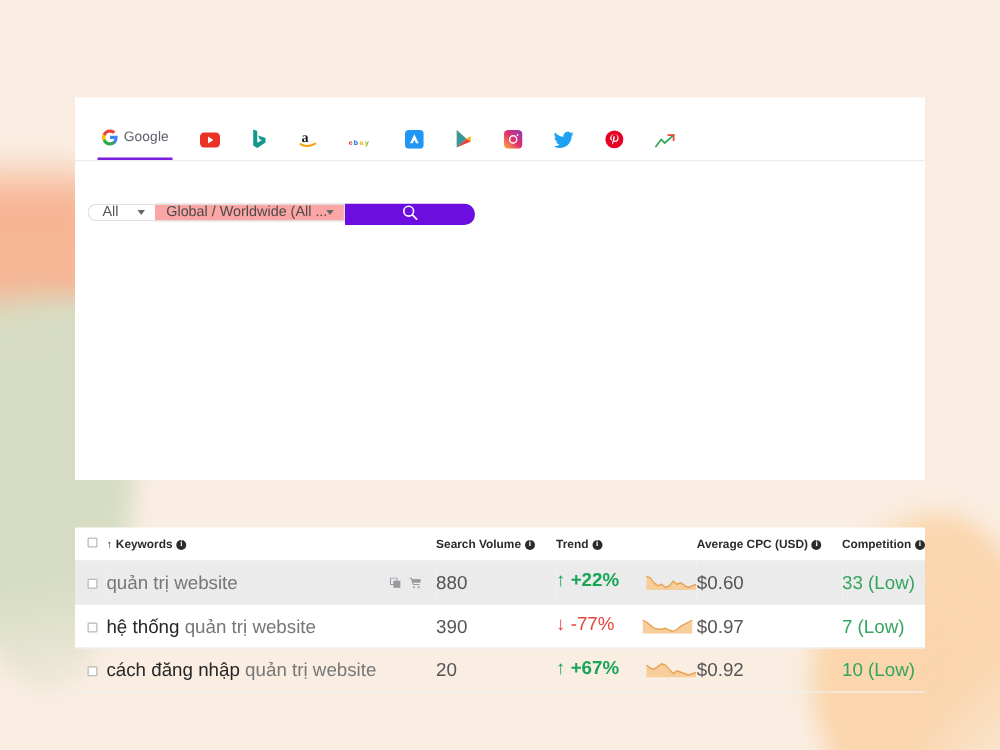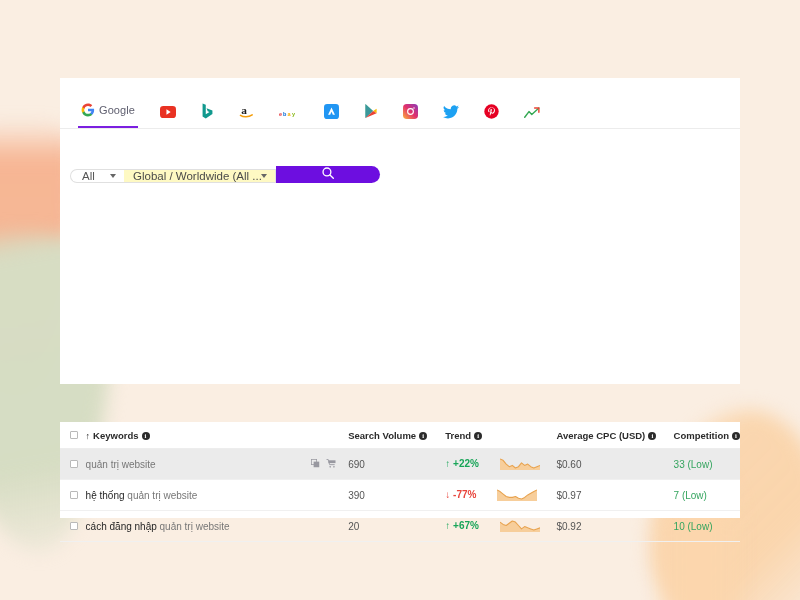--- a/index.html
+++ b/index.html
@@ -91,22 +91,22 @@
   }
   .engine.active { border-bottom: 2px solid #7b1fe0; }
   .engine-label {
     font-size: 11px; color: #5e5e6e; letter-spacing: .1px;
   }
   .engine svg { display: block; }
 
   
   .search-row {
     display: flex;
-    align-items: flex-end;
-    margin: 22px auto 0;
+    align-items: flex-start;
+    margin: 34px auto 0;
     width: 660px;
     height: 32px;
   }
   .sel-all {
     width: 54px;
     border: 1px solid #e0e0e0;
     border-right: none;
     border-radius: 16px 0 0 16px;
     display: flex; align-items: center;
     padding-left: 11px;
@@ -133,21 +133,21 @@
     outline: none;
     font-family: "Liberation Sans", sans-serif;
   }
   .kw-input::placeholder { color: #9b9b9b; }
   .sel-box {
     border: 1px solid #e0e0e0;
     border-left: none;
     display: flex; align-items: center;
     padding-left: 9px;
     font-size: 11.5px; color: #4a4a4a;
-    background: #fef9c3;
+    background: #fca5a5;
     position: relative;
     cursor: pointer;
     white-space: nowrap;
     overflow: hidden;
   }
   .sel-country { width: 152px; }
   .sel-lang { width: 108px; }
   .search-btn {
     width: 104px;
     background: #6d0ee0;
@@ -162,21 +162,21 @@
   thead th {
     font-size: 9.5px;
     font-weight: 700;
     color: #2b2b2b;
     text-align: left;
     padding: 8px 0 7px 0;
     border-bottom: 1px solid #ededed;
     white-space: nowrap;
   }
   tbody td {
-    font-size: 10px;
+    font-size: 15px;
     color: #555;
     padding: 7px 0;
     border-bottom: 1px solid #f0f0f0;
     vertical-align: middle;
     white-space: nowrap;
   }
   tbody tr.alt td { background: #ebebeb; }
   .c-check { width: 26px; padding-left: 10px !important; }
   .c-kw    { width: 268px; }
   .c-vol   { width: 98px; }
@@ -191,21 +191,21 @@
     border-radius: 1px;
     display: inline-block;
     cursor: pointer;
   }
   .kw-cell { display: flex; align-items: center; }
   .kw-text { flex: 1; }
   .kw-text b { color: #262626; font-weight: 400; }
   .kw-text span.dim { color: #777; }
   .row-icons { display: flex; gap: 6px; padding-right: 12px; opacity: .85; }
   .up   { color: #18a558; font-weight: 700; margin-top: 33px; }
-  .down { color: #e8453c; font-weight: 700; }
+  .down { color: #e8453c; font-weight: 400; }
   .comp-low { color: #35a55f; margin-top: 11px; }
   .ihelp {
     display: inline-block;
     width: 8px; height: 8px;
     border-radius: 50%;
     background: #2b2b2b;
     color: #fff;
     font-size: 6.5px;
     line-height: 8px;
     text-align: center;
@@ -408,21 +408,21 @@
                   </svg></span>
                 <span><svg width="10" height="9" viewBox="0 0 12 11">
                     <path d="M0.5 0.5h2l1.8 6.4h6.2" fill="none" stroke="#8a8a93" stroke-width="1.1"></path>
                     <rect x="3" y="1.6" width="8.5" height="3.4" fill="#8a8a93"></rect>
                     <circle cx="5" cy="9.6" r="1" fill="#8a8a93"></circle>
                     <circle cx="9.6" cy="9.6" r="1" fill="#8a8a93"></circle>
                   </svg></span>
               </span>
        </div>
      </td>
-     <td class="c-vol">690</td>
+     <td class="c-vol">880</td>
      <td class="c-trend">
        <span class="up">↑ +22%</span>
        <span style="display:inline-block;margin-left:18px;vertical-align:-3px"><svg width="40" height="14" viewBox="0 0 40 14">
     <path d="M0.0 3.0 L3.1 4.3 L6.2 8.1 L9.2 10.7 L12.3 9.4 L15.4 12.0 L18.5 10.7 L21.5 6.9 L24.6 9.4 L27.7 8.1 L30.8 10.7 L33.8 12.0 L36.9 10.7 L40.0 9.4 L40 14 L0 14 Z" fill="#F7CE9B"></path>
     <path d="M0.0 3.0 L3.1 4.3 L6.2 8.1 L9.2 10.7 L12.3 9.4 L15.4 12.0 L18.5 10.7 L21.5 6.9 L24.6 9.4 L27.7 8.1 L30.8 10.7 L33.8 12.0 L36.9 10.7 L40.0 9.4" fill="none" stroke="#E8A34F" stroke-width="1.1" stroke-linejoin="round"></path>
               </svg></span>
      </td>
      <td class="c-cpc">$0.60</td>
      <td class="c-comp"><span class="comp-low">33 (Low)</span></td>
         </tr>

